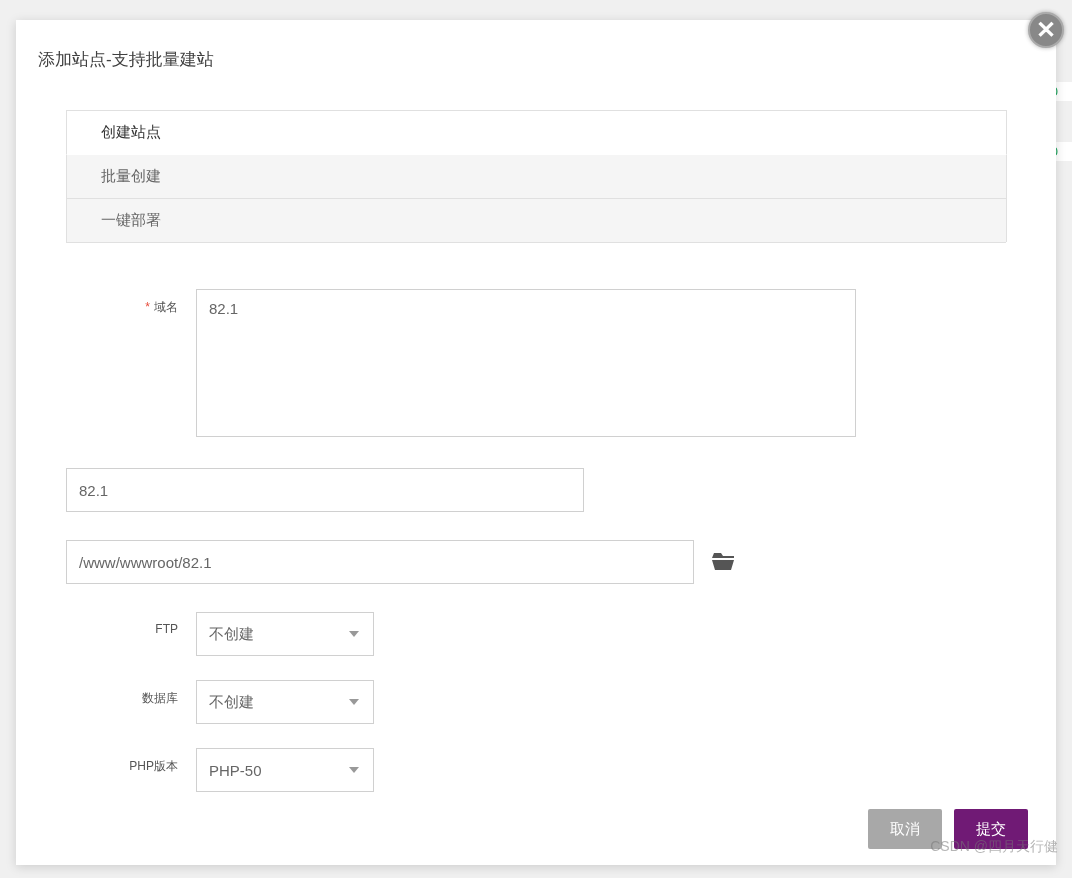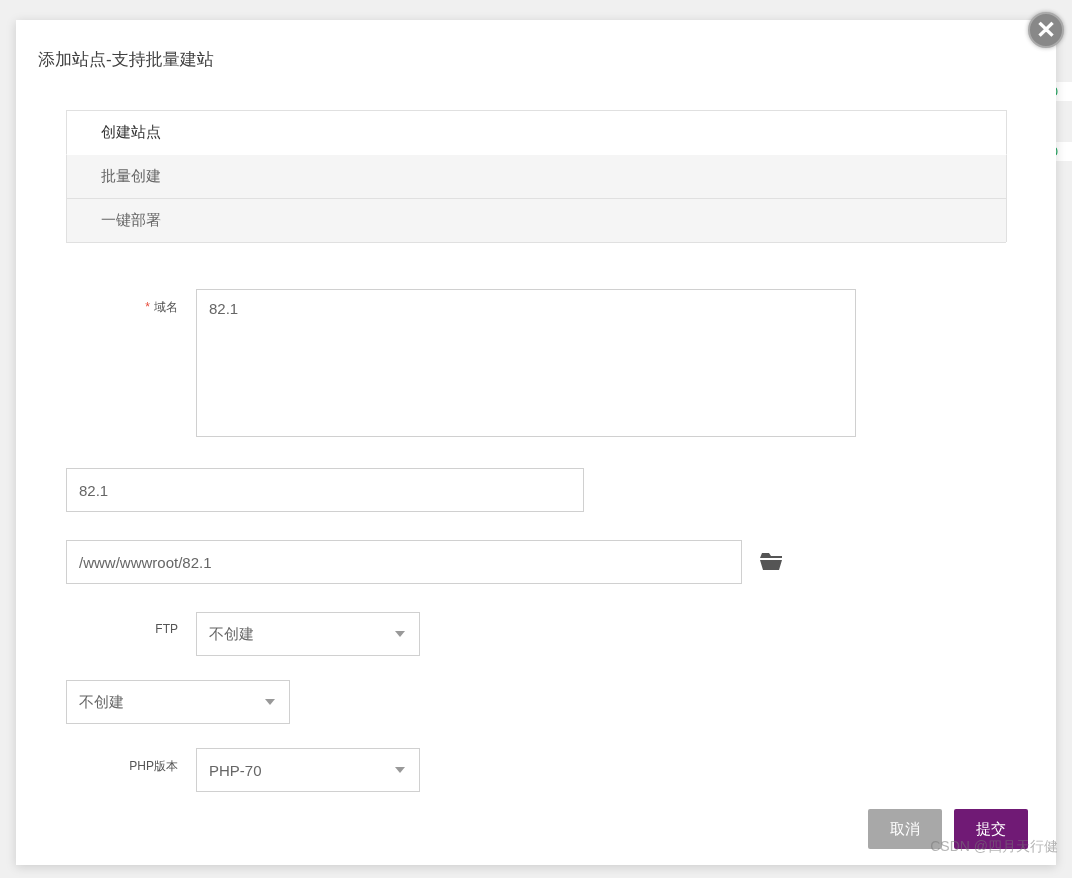--- a/index.html
+++ b/index.html
@@ -45,27 +45,27 @@
     .input-col { flex:1; position:relative; }
     .textarea {
       width: 660px; height: 148px; border:1px solid #d0d0d0;
       padding: 10px 12px; font-size:15px; color:#666; resize:none;
       font-family:inherit;
     }
     .txt-input {
       width: 518px; height: 44px; border:1px solid #d0d0d0;
       padding: 0 12px; font-size:15px; color:#666;
     }
-    .root-row .txt-input { width: 676px; }
+    .root-row .txt-input { width: 628px; }
     .folder-icon {
       display:inline-block; margin-left:14px; vertical-align:middle;
       cursor:pointer; position:relative; top:-2px;
     }
     .select {
-      width: 224px; height: 44px; border:1px solid #d0d0d0;
+      width: 178px; height: 44px; border:1px solid #d0d0d0;
       padding: 0 36px 0 12px; font-size:15px; color:#666;
       background:#fff; position:relative; cursor:pointer;
       display:flex; align-items:center;
     }
     .select::after {
       content:""; position:absolute; right:14px; top:50%;
       width:0;height:0;border-left:5px solid transparent;border-right:5px solid transparent;
       border-top:6px solid #999; transform:translateY(-50%);
     }
     .footer {
@@ -134,32 +134,33 @@
     <div class="form-row compact">
       <div class="label-col">FTP</div>
       <div class="input-col">
         <div class="select">
             <span>不创建</span>
           </div>
       </div>
     </div>
 
     <div class="form-row compact">
+      <div class="label-col">数据库</div>
       <div class="input-col">
         <div class="select">
             <span>不创建</span>
           </div>
       </div>
     </div>
 
     <div class="form-row compact">
       <div class="label-col">PHP版本</div>
       <div class="input-col">
         <div class="select">
-            <span>PHP-70</span>
+            <span>PHP-50</span>
           </div>
       </div>
     </div>
 
     <div class="form-row compact">
       <div class="label-col">一键部署</div>
     </div>
 
   </div>
 

